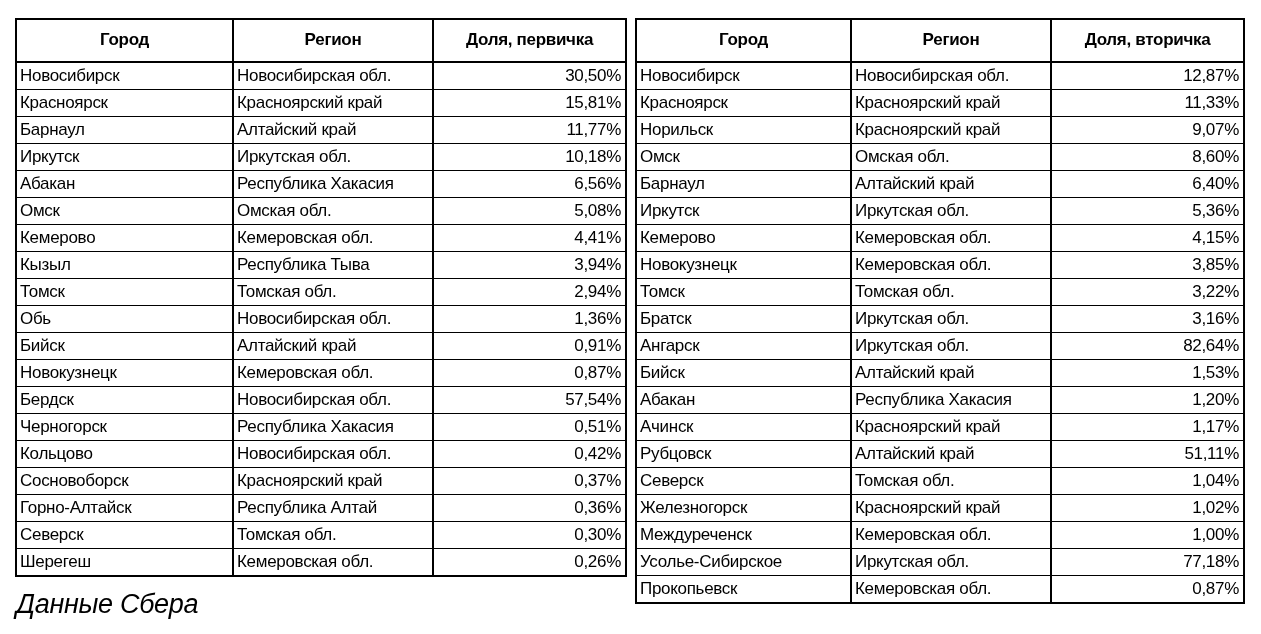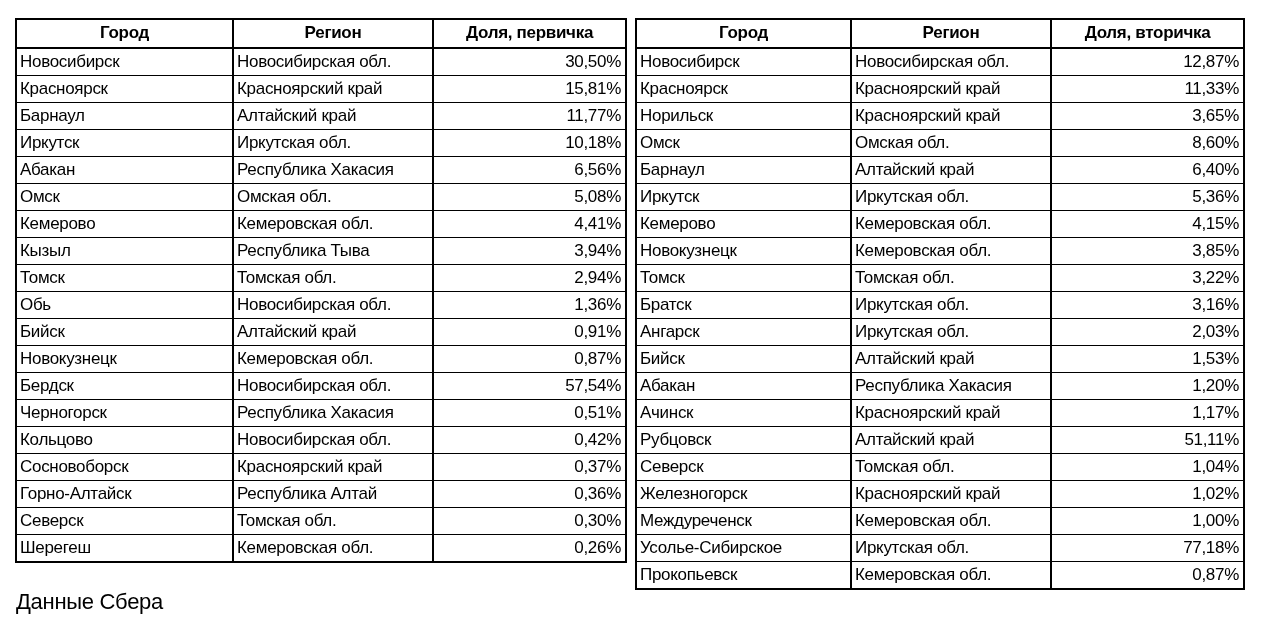--- a/index.html
+++ b/index.html
@@ -39,35 +39,36 @@
     line-height: 1.1;
     white-space: nowrap;
     overflow: hidden;
     letter-spacing: -0.3px;
   }
   .data-table thead th {
     border-bottom-width: 2px;
     height: 27px;
     font-weight: 700;
     text-align: center;
-    padding: 0 4px;
+    padding: 7px 4px;
   }
   .data-table td {
     height: 26px;
     padding: 0 4px 0 3px;
     text-align: left;
   }
   .data-table td.num {
     text-align: right;
   }
   .caption {
     position: absolute;
     left: 16px;
     top: 589px;
-    font-size: 22px;
+    font-style: italic;
+    font-size: 27px;
     letter-spacing: -0.3px;
   }
 </style>
 </head>
 <body>
 
 <div class="sheet">
 
   <table class="data-table" id="tbl-primary" data-table="0">
     <colgroup>
@@ -201,21 +202,21 @@
           <td class="num">12,87%</td>
         </tr>
         <tr>
           <td>Красноярск</td>
           <td>Красноярский край</td>
           <td class="num">11,33%</td>
         </tr>
         <tr>
           <td>Норильск</td>
           <td>Красноярский край</td>
-          <td class="num">3,65%</td>
+          <td class="num">9,07%</td>
         </tr>
         <tr>
           <td>Омск</td>
           <td>Омская обл.</td>
           <td class="num">8,60%</td>
         </tr>
         <tr>
           <td>Барнаул</td>
           <td>Алтайский край</td>
           <td class="num">6,40%</td>
@@ -241,21 +242,21 @@
           <td class="num">3,22%</td>
         </tr>
         <tr>
           <td>Братск</td>
           <td>Иркутская обл.</td>
           <td class="num">3,16%</td>
         </tr>
         <tr>
           <td>Ангарск</td>
           <td>Иркутская обл.</td>
-          <td class="num">2,03%</td>
+          <td class="num">82,64%</td>
         </tr>
         <tr>
           <td>Бийск</td>
           <td>Алтайский край</td>
           <td class="num">1,53%</td>
         </tr>
         <tr>
           <td>Абакан</td>
           <td>Республика Хакасия</td>
           <td class="num">1,20%</td>

